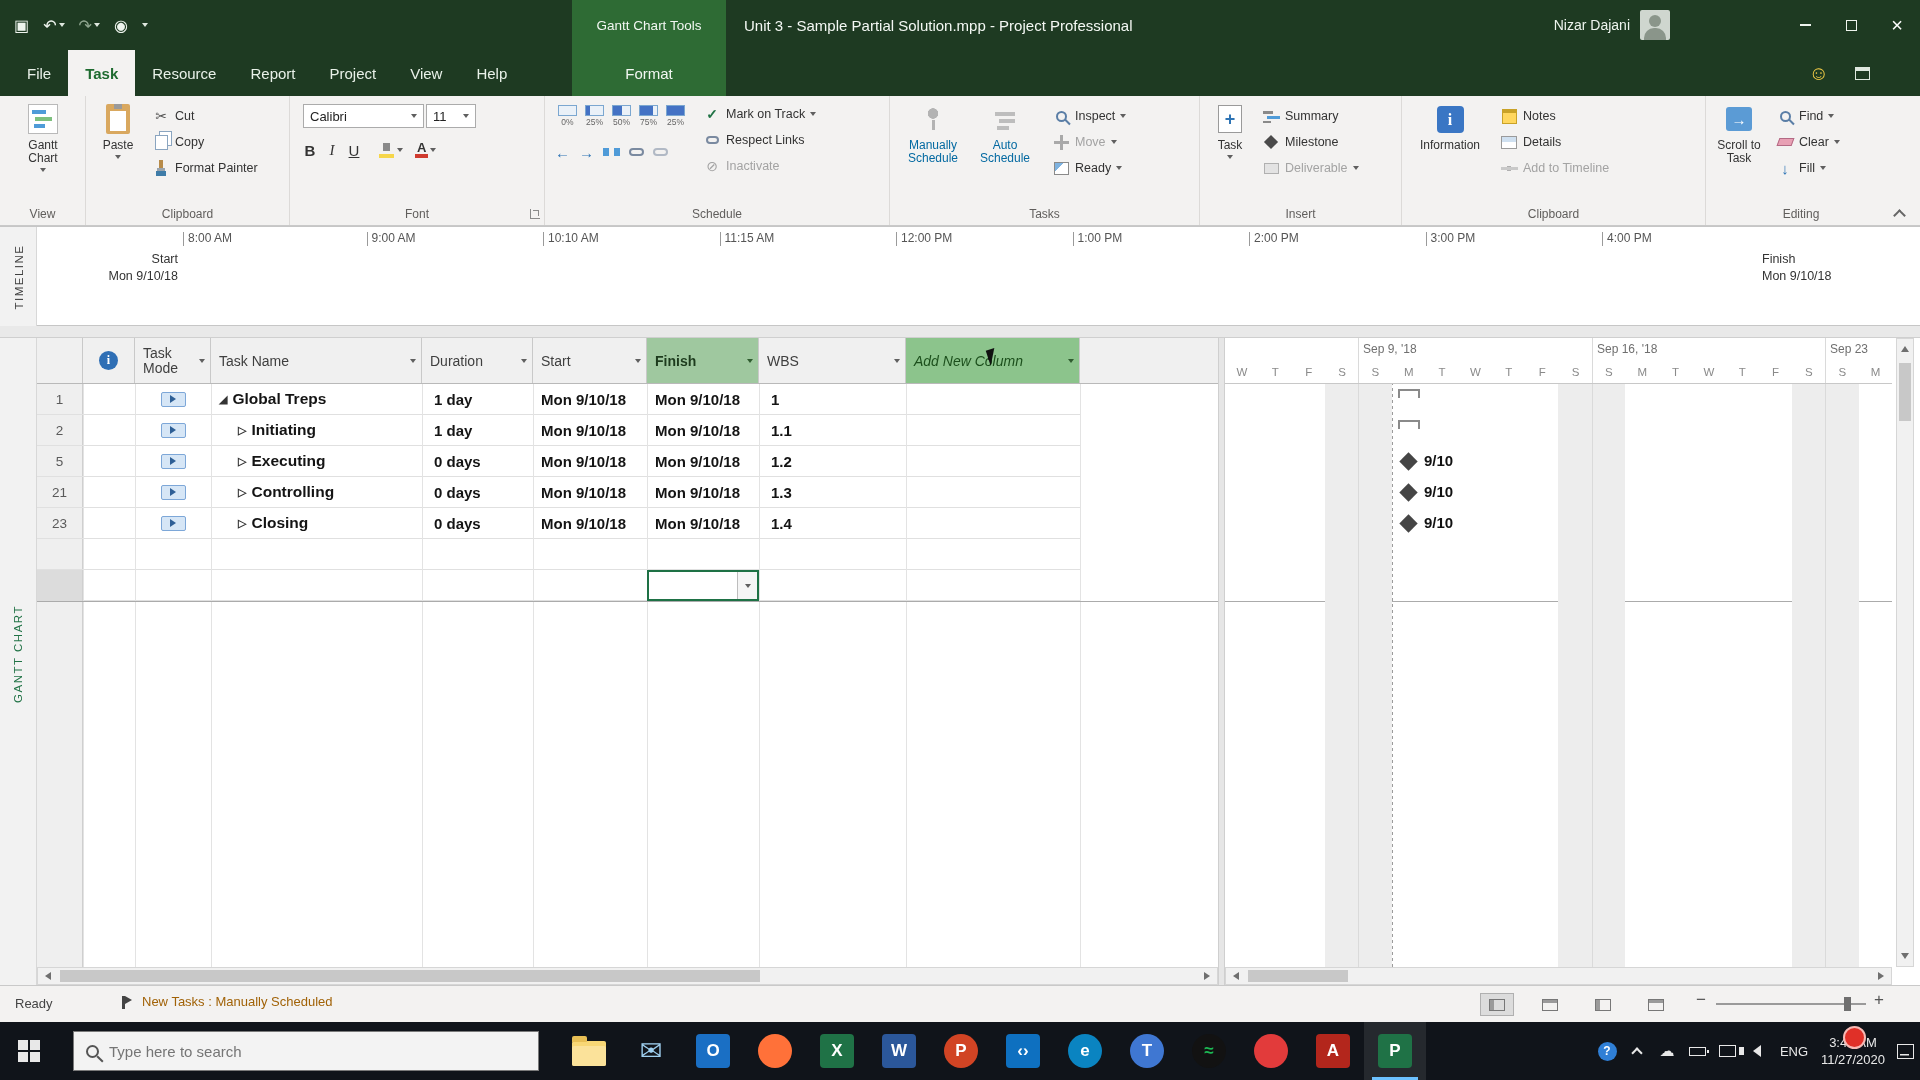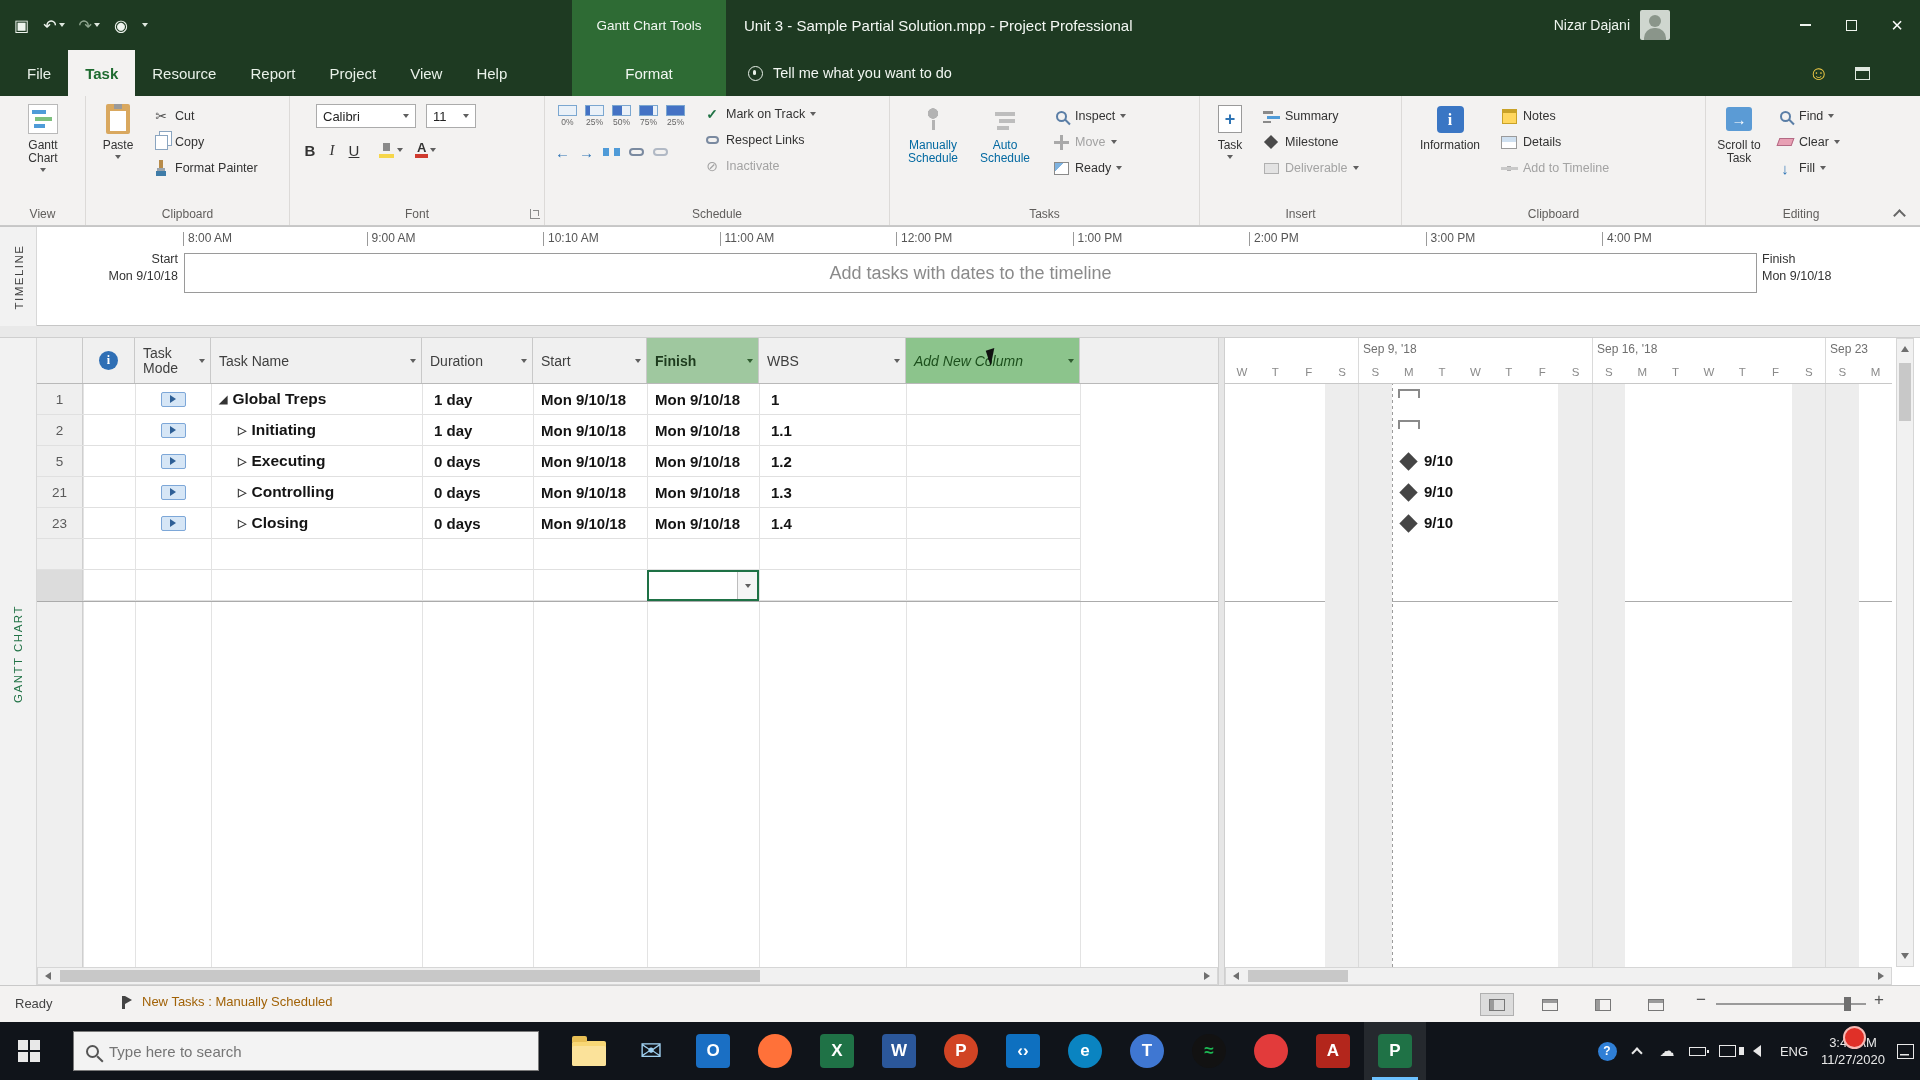--- a/index.html
+++ b/index.html
@@ -273,24 +273,20 @@
       <div class="tab sel">Task</div>
       <div class="tab">Resource</div>
       <div class="tab">Report</div>
       <div class="tab">Project</div>
       <div class="tab">View</div>
       <div class="tab">Help</div>
     </div>
     <div id="fmtback">
         <span class="fmttab">Format</span>
       </div>
-    <div id="tellme">
-      <span class="tellic"></span>
-      <span>Tell me what you want to do</span>
-    </div>
     <div id="tabrow-right">
       <span style="color:#f7cf46;font-size:20px">☺</span>
       <span class="panelic"></span>
     </div>
   </div>
 
   <div id="ribbon">
 
     <div class="grp" style="left:0;width:86px">
       <div class="bb" style="left:14px;top:0;width:58px">
@@ -322,21 +318,21 @@
       <div class="sb" style="left:66px;top:60px">
         <span class="si">
             <span class="i-fp"></span>
           </span>
         <span>Format Painter</span>
       </div>
       <div class="grp-label">Clipboard</div>
     </div>
 
     <div class="grp" style="left:290px;width:255px">
-      <div class="fontbox" style="left:26px;top:8px;width:100px">
+      <div class="fontbox" style="left:13px;top:8px;width:121px">
         <span>Calibri</span>
           <span class="caret"></span>
       </div>
       <div class="fontbox" style="left:136px;top:8px;width:50px">
         <span>11</span>
           <span class="caret"></span>
       </div>
       <div class="sb" style="left:10px;top:42px;gap:2px">
         <span class="fbtn" style="font-weight:bold">B</span>
         <span class="fbtn" style="font-style:italic;font-family:'Liberation Serif',serif">I</span>
@@ -531,28 +527,27 @@
     <div id="collapse-ribbon"></div>
   </div>
 
   <div id="tl">
     <div id="tl-strip"></div>
     <div class="rotlabel" style="left:-26px;top:44px;width:90px">TIMELINE</div>
     <div>
         <span class="tl-time" style="left: 183px;">8:00 AM</span>
         <span class="tl-time" style="left: 366.5px;">9:00 AM</span>
         <span class="tl-time" style="left: 543px;">10:10 AM</span>
-        <span class="tl-time" style="left: 719.5px;">11:00 AM</span>
+        <span class="tl-time" style="left: 719.5px;">11:15 AM</span>
         <span class="tl-time" style="left: 896px;">12:00 PM</span>
         <span class="tl-time" style="left: 1072.5px;">1:00 PM</span>
         <span class="tl-time" style="left: 1249px;">2:00 PM</span>
         <span class="tl-time" style="left: 1425.5px;">3:00 PM</span>
         <span class="tl-time" style="left: 1602px;">4:00 PM</span>
       </div>
-    <div id="tl-box">Add tasks with dates to the timeline</div>
     <div class="tl-edge" style="left:60px;top:24px;width:118px;text-align:right">
       <div>Start</div>
       <div>Mon 9/10/18</div>
     </div>
     <div class="tl-edge" style="left:1762px;top:24px;width:140px">
       <div>Finish</div>
       <div>Mon 9/10/18</div>
     </div>
   </div>
 

